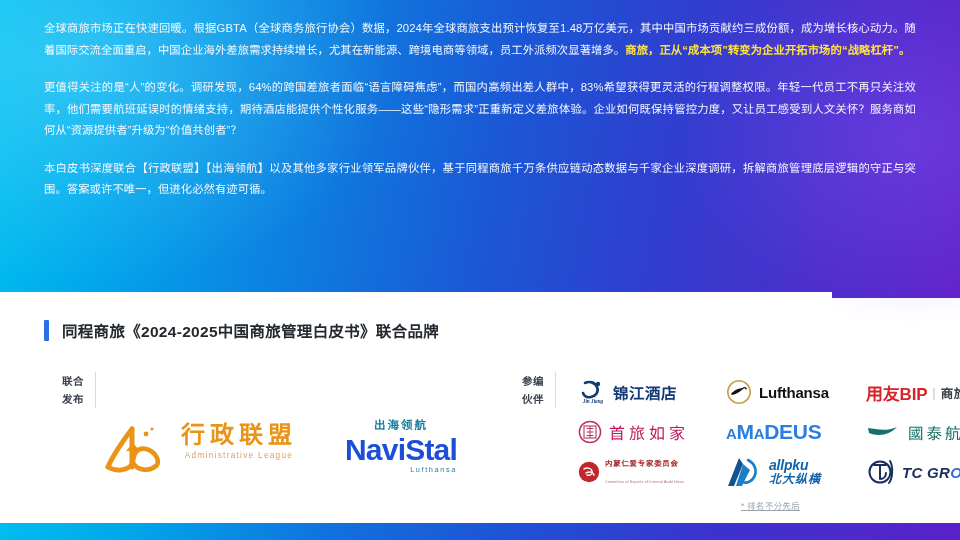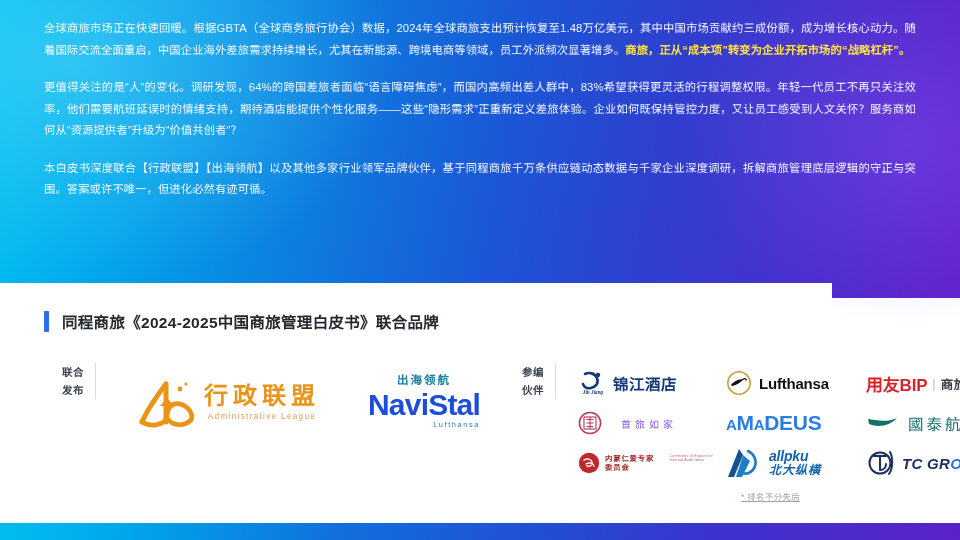--- a/index.html
+++ b/index.html
@@ -29,37 +29,37 @@
   .hero-body{
     position:absolute;left:44px;top:18px;width:872px;
     color:#f3f8ff;font-size:11.3px;line-height:21.5px;
     letter-spacing:.1px;text-align:justify;
   }
   .hero-body p{margin:0 0 16px 0;}
   .hero-body p:last-child{margin-bottom:0;}
   .hl{color:#ffe33d;font-weight:bold;}
 
   
-  .panel{position:absolute;left:0;top:283px;width:832px;height:225px;background:#ffffff;}
+  .panel{position:absolute;left:0;top:292px;width:832px;height:225px;background:#ffffff;}
 
   .title-row{position:absolute;left:44px;top:27px;display:flex;align-items:center;gap:13px;}
   .title-bar{width:5px;height:21px;background:#2b6fe8;border-radius:1px;flex:0 0 auto;}
   .title-text{font-size:15.5px;font-weight:bold;color:#24292f;letter-spacing:.3px;white-space:nowrap;}
 
   
-  .left-group{position:absolute;left:62px;top:80px;display:flex;align-items:flex-start;}
+  .left-group{position:absolute;left:62px;top:80px;display:flex;align-items:flex-start;flex-direction:column;}
   .grp-label{
     font-size:10.5px;color:#3c4250;line-height:18px;font-weight:bold;
     padding-right:11px;border-right:1px solid #d6dbe3;letter-spacing:.5px;
     white-space:nowrap;
   }
   .left-logos{display:flex;align-items:center;gap:48px;padding-left:40px;margin-top:12px;}
 
   
-  .al-logo{display:flex;align-items:center;gap:6px;}
+  .al-logo{display:flex;gap:17px;}
   .al-mark{width:62px;height:50px;flex:0 0 auto;}
   .al-words{display:flex;flex-direction:column;align-items:center;}
   .al-cn{font-size:24px;font-weight:bold;color:#eb9317;letter-spacing:5px;line-height:1;}
   .al-en{font-size:8.2px;color:#d9a05a;letter-spacing:1.3px;margin-top:4px;}
 
   
   .nv-logo{display:flex;flex-direction:column;align-items:center;}
   .nv-cn{font-size:11.5px;font-weight:bold;color:#177f9e;letter-spacing:2px;line-height:1;}
   .nv-main{display:flex;align-items:flex-end;}
   .nv-en{font-size:30px;font-weight:bold;color:#1d4ed8;letter-spacing:-.8px;line-height:1;margin-top:3px;}
@@ -77,29 +77,29 @@
   .jj-txt{color:#163a75;font-size:15.5px;font-weight:bold;letter-spacing:.5px;}
 
   .lh-mark{width:26px;height:26px;flex:0 0 auto;margin-right:7px;}
   .lh-txt{color:#14100f;font-size:15px;font-weight:bold;letter-spacing:-.2px;}
 
   .yy-red{color:#d8232a;font-size:17px;font-weight:bold;letter-spacing:-.2px;}
   .yy-div{color:#bdc3cc;margin:0 5px;font-size:13px;}
   .yy-gray{color:#3a3f47;font-size:12.5px;font-weight:bold;letter-spacing:.5px;}
 
   .sr-mark{width:24px;height:24px;flex:0 0 auto;margin-right:7px;}
-  .sr-txt{color:#8b5cf6;font-size:10px;letter-spacing:4px;margin-left:12px;}
+  .sr-txt{color:#be185d;font-size:16px;letter-spacing:4px;}
 
   .am-txt{color:#2a7de1;font-size:21px;font-weight:bold;letter-spacing:-.3px;font-variant:small-caps;}
 
   .cx-mark{width:34px;height:16px;flex:0 0 auto;margin-right:8px;}
   .cx-txt{color:#16706a;font-size:15.5px;letter-spacing:3px;}
 
   .nm-mark{width:22px;height:22px;flex:0 0 auto;margin-right:5px;}
-  .nm-words{display:flex;flex-direction:row;gap:12px;}
+  .nm-words{display:flex;flex-direction:column;gap:12px;}
   .nm-cn{color:#a32a2a;font-size:7.4px;font-weight:bold;letter-spacing:.8px;line-height:1.25;}
   .nm-en{color:#b06a6a;font-size:3.6px;letter-spacing:.2px;line-height:1.3;}
 
   .pk-mark{width:36px;height:32px;flex:0 0 auto;margin-right:7px;}
   .pk-words{display:flex;flex-direction:column;align-items:flex-start;font-style:italic;}
   .pk-en{color:#1463a8;font-size:14px;font-weight:bold;letter-spacing:-.2px;line-height:1.05;}
   .pk-cn{color:#1463a8;font-size:12px;font-weight:bold;letter-spacing:1px;line-height:1.1;}
 
   .tc-mark{width:28px;height:28px;flex:0 0 auto;margin-right:8px;}
   .tc-txt{font-size:15px;font-weight:bold;font-style:italic;letter-spacing:.3px;}

